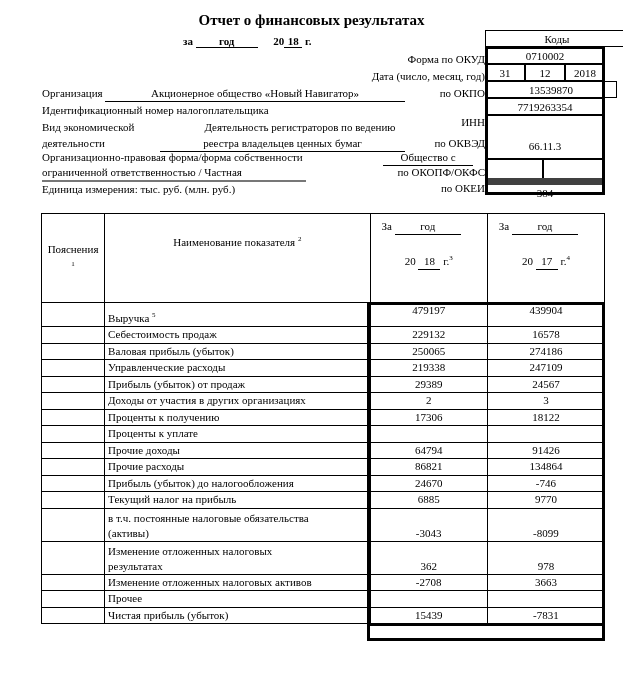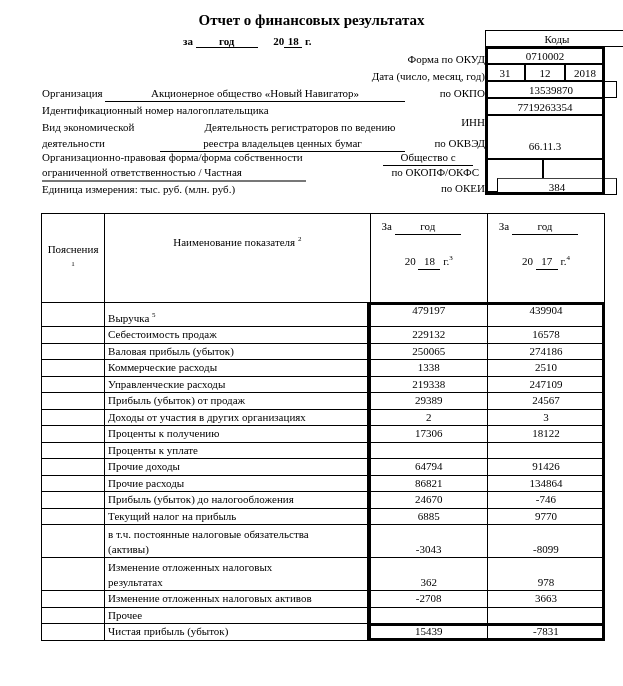--- a/index.html
+++ b/index.html
@@ -50,21 +50,21 @@
   <span style="display:inline-block;width:10px;"></span>
   <span>20</span><span class="uline" style="width:18px;">18</span>
   <span>г.</span>
 </div>
 
 <div class="abs lbl-r" style="right:138px; top:53px;">Форма по ОКУД</div>
 <div class="abs lbl-r" style="right:138px; top:70px;">Дата (число, месяц, год)</div>
 <div class="abs lbl-r" style="right:138px; top:87px;">по ОКПО</div>
 <div class="abs lbl-r" style="right:138px; top:116px;">ИНН</div>
 <div class="abs lbl-r" style="right:138px; top:137px;">по ОКВЭД</div>
-<div class="abs lbl-r" style="right:144px; top:166px;">по ОКОПФ/ОКФС</div>
+<div class="abs lbl-r" style="right:138px; top:166px;">по ОКОПФ/ОКФС</div>
 <div class="abs lbl-r" style="right:138px; top:182px;">по ОКЕИ</div>
 
 <div class="abs" style="left:42px; top:87px;">Организация</div>
 <div class="abs" style="left:105px; top:87px; width:300px; text-align:center;">Акционерное общество «Новый Навигатор»</div>
 <div class="hline" style="left:105px; top:101px; width:300px;"></div>
 
 <div class="abs" style="left:42px; top:104px;">Идентификационный номер налогоплательщика</div>
 
 <div class="abs" style="left:42px; top:121px;">Вид экономической</div>
 <div class="abs" style="left:42px; top:137px;">деятельности</div>
@@ -84,21 +84,21 @@
   <div class="cell" style="left:0; top:0; width:144px; height:17px; line-height:16px;">Коды</div>
   <div class="cell" style="left:0; top:17px; width:120px; height:17px; line-height:16px;">0710002</div>
   <div class="cell" style="left:0; top:34px; width:40px; height:17px; line-height:16px;">31</div>
   <div class="cell" style="left:40px; top:34px; width:40px; height:17px; line-height:16px;">12</div>
   <div class="cell" style="left:80px; top:34px; width:40px; height:17px; line-height:16px;">2018</div>
   <div class="cell" style="left:0; top:51px; width:132px; height:17px; line-height:16px;">13539870</div>
   <div class="cell" style="left:0; top:68px; width:120px; height:17px; line-height:16px;">7719263354</div>
   <div class="cell" style="left:0; top:85px; width:120px; height:44px; line-height:60px;">66.11.3</div>
   <div class="cell" style="left:0; top:129px; width:58px; height:33px; line-height:48px;">12200</div>
   <div class="cell" style="left:58px; top:129px; width:62px; height:33px; line-height:48px;">16</div>
-  <div class="cell" style="left:12px; top:148px; width:120px; height:17px; line-height:16px; background:#fff; border-top:1px solid #404040;">384</div>
+  <div class="cell" style="left:0; top:148px; width:120px; height:17px; line-height:16px; background:#fff; border-top:7px solid #404040;">384</div>
 </div>
 <div class="codes-outer"></div>
 
 <table class="fin">
   <tbody id="tbody">
     <tr class="head">
       <td class="c0">
         <span>Пояснения</span><br>
         <span class="sup">1</span>
       </td>
@@ -127,26 +127,20 @@
         <td class="c3 num">16578</td>
       </tr>
       <tr>
         <td class="c0"></td>
         <td class="c1"><span>Валовая прибыль (убыток)</span></td>
         <td class="c2 num">250065</td>
         <td class="c3 num">274186</td>
       </tr>
       <tr>
         <td class="c0"></td>
-        <td class="c1"><span>Коммерческие расходы</span></td>
-        <td class="c2 num">1338</td>
-        <td class="c3 num">2510</td>
-      </tr>
-      <tr>
-        <td class="c0"></td>
         <td class="c1"><span>Управленческие расходы</span></td>
         <td class="c2 num">219338</td>
         <td class="c3 num">247109</td>
       </tr>
       <tr>
         <td class="c0"></td>
         <td class="c1"><span>Прибыль (убыток) от продаж</span></td>
         <td class="c2 num">29389</td>
         <td class="c3 num">24567</td>
       </tr>

